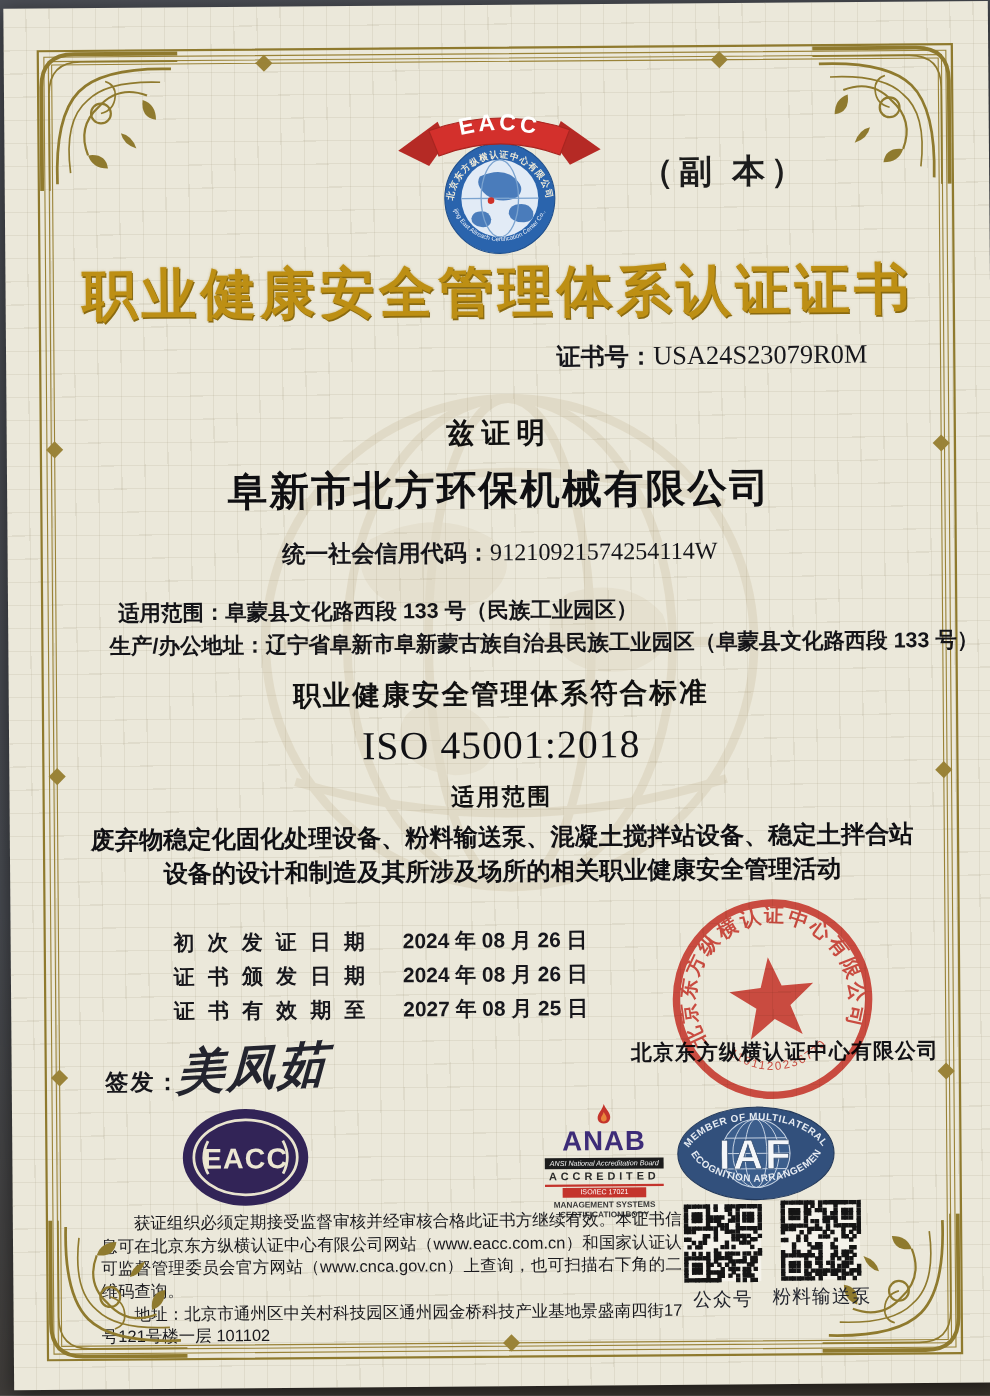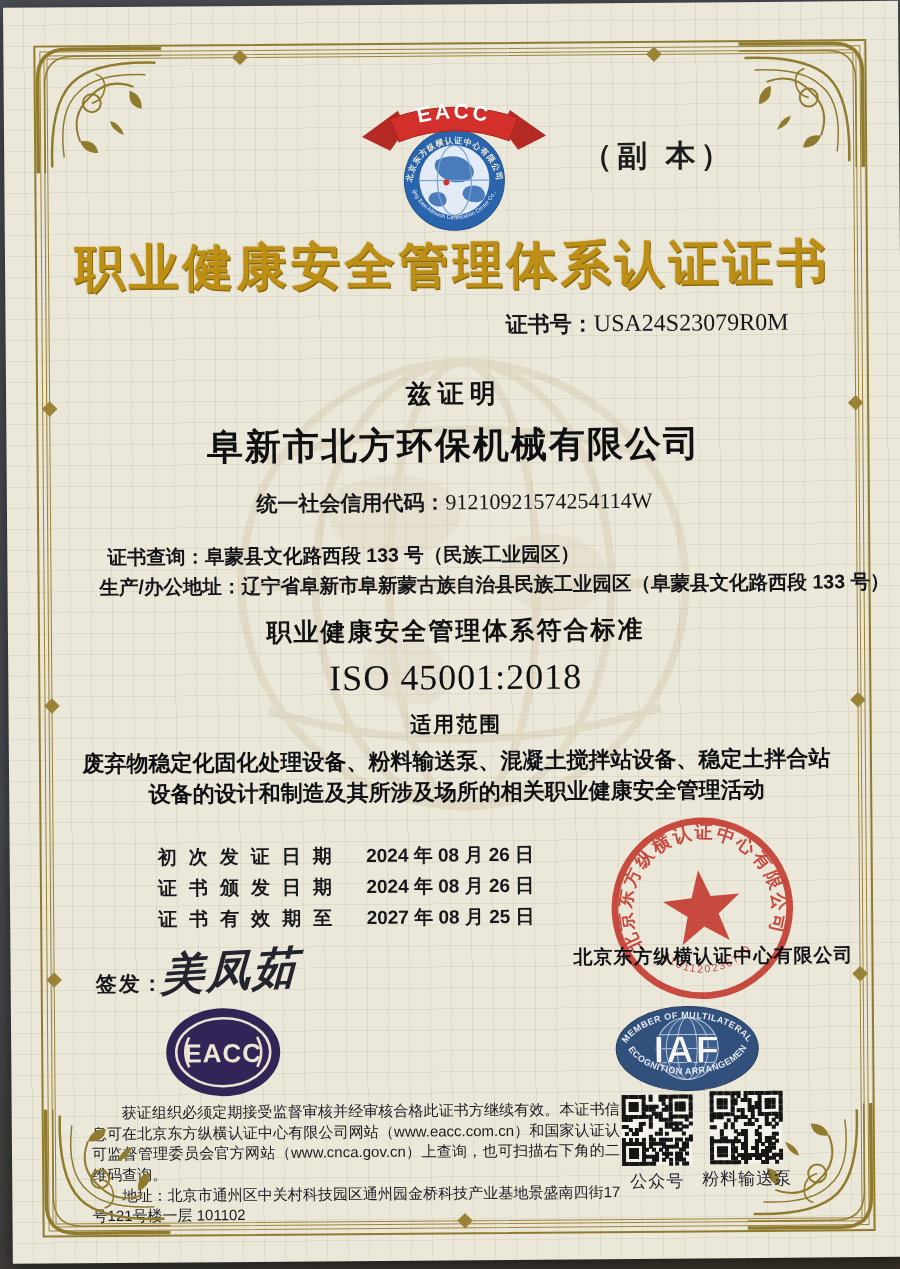--- a/index.html
+++ b/index.html
@@ -206,21 +206,21 @@
   </div>
 
   <div class="abs ctr certify">兹证明</div>
   <div class="abs ctr company">阜新市北方环保机械有限公司</div>
 
   <div class="abs ctr credit">
     <span class="lbl">统一社会信用代码：</span><span class="val">91210921574254114W</span>
   </div>
 
   <div class="abs addr addr1">
-    <span class="lbl">证书查询：</span><span>阜蒙县文化路西段 133 号（民族工业园区）</span>
+    <span class="lbl">适用范围：</span><span>阜蒙县文化路西段 133 号（民族工业园区）</span>
   </div>
   <div class="abs addr addr2">
     <span class="lbl">生产/办公地址：</span><span>辽宁省阜新市阜新蒙古族自治县民族工业园区（阜蒙县文化路西段 133 号）</span>
   </div>
 
   <div class="abs ctr stdhead">职业健康安全管理体系符合标准</div>
   <div class="abs ctr iso">ISO 45001:2018</div>
   <div class="abs ctr scopehead">适用范围</div>
   <div class="abs ctr scope">
     <div>废弃物稳定化固化处理设备、粉料输送泵、混凝土搅拌站设备、稳定土拌合站</div>
@@ -263,20 +263,32 @@
   <div class="abs signature">美凤茹</div>
 
   <svg class="abs logo-eacc" viewBox="0 0 120 92">
     <ellipse cx="60" cy="46" rx="57" ry="44" fill="#322457"></ellipse>
     <ellipse cx="60" cy="46" rx="47" ry="34" fill="none" stroke="#e9e4cf" stroke-width="2.5"></ellipse>
     <path d="M26,31 q-8,15 0,30" fill="none" stroke="#e9e4cf" stroke-width="2.5"></path>
     <path d="M94,31 q8,15 0,30" fill="none" stroke="#e9e4cf" stroke-width="2.5"></path>
     <text x="60" y="56" text-anchor="middle" font-size="26" font-weight="800" fill="#ece7d2" letter-spacing="1">EACC</text>
   </svg>
 
+  <div class="abs logo-anab">
+    <svg class="flame" width="16" height="22" viewBox="0 0 16 22">
+      <path d="M8,0 C10,6 15,8 13.5,14 C12.5,19 3.5,19 2.5,14 C1.5,9 6,7 8,0 Z" fill="#c4342c"></path>
+      <path d="M8,7 C9,10 11,11 10.5,14 C10,16.5 6,16.5 5.5,14 C5,11.5 7,10.5 8,7 Z" fill="#e8843c"></path>
+    </svg>
+    <div class="anab-name">ANAB</div>
+    <div class="anab-bar-black">ANSI National Accreditation Board</div>
+    <div class="anab-accredited">ACCREDITED</div>
+    <div class="anab-bar-red">ISO/IEC 17021</div>
+    <div class="anab-ms">MANAGEMENT SYSTEMS</div>
+    <div class="anab-cb">CERTIFICATION BODY</div>
+  </div>
 
   <svg class="abs logo-iaf" viewBox="0 0 148 88">
     <ellipse cx="74" cy="44" rx="71" ry="42" fill="#32507c" stroke="#243a5c"></ellipse>
     <circle cx="74" cy="44" r="31" fill="#3c5e8c" stroke="#c6d2e2" stroke-width="1"></circle>
     <g fill="none" stroke="#c6d2e2" stroke-width=".9">
       <ellipse cx="74" cy="44" rx="10" ry="31"></ellipse>
       <ellipse cx="74" cy="44" rx="21" ry="31"></ellipse>
       <line x1="46.4" y1="30" x2="101.6" y2="30"></line>
       <line x1="43" y1="44" x2="105" y2="44"></line>
       <line x1="46.4" y1="58" x2="101.6" y2="58"></line>

